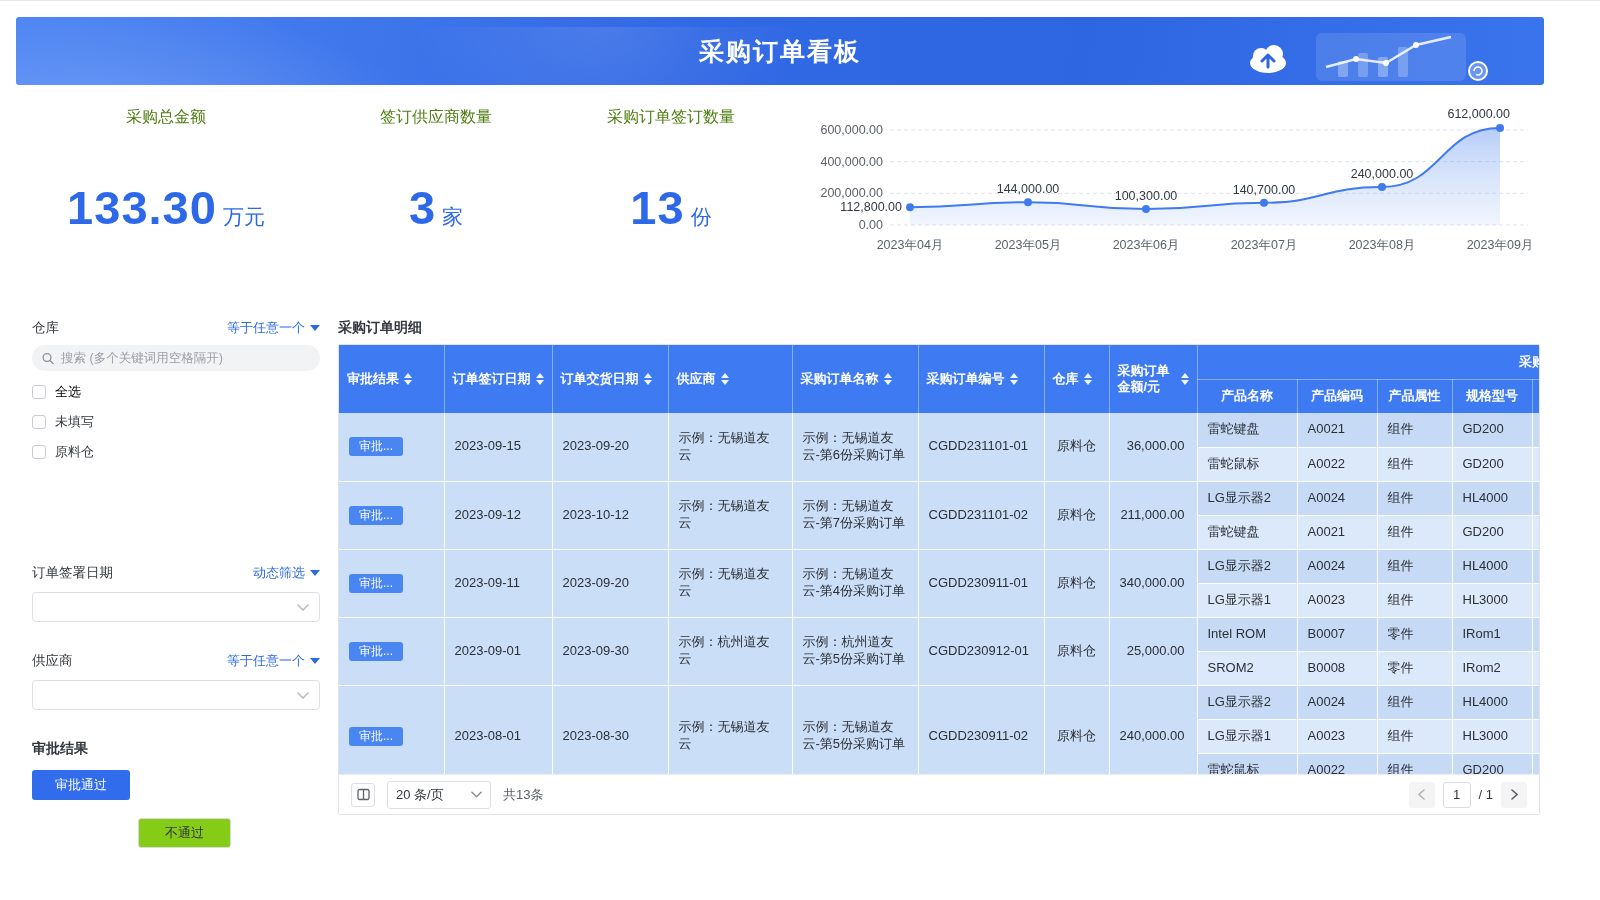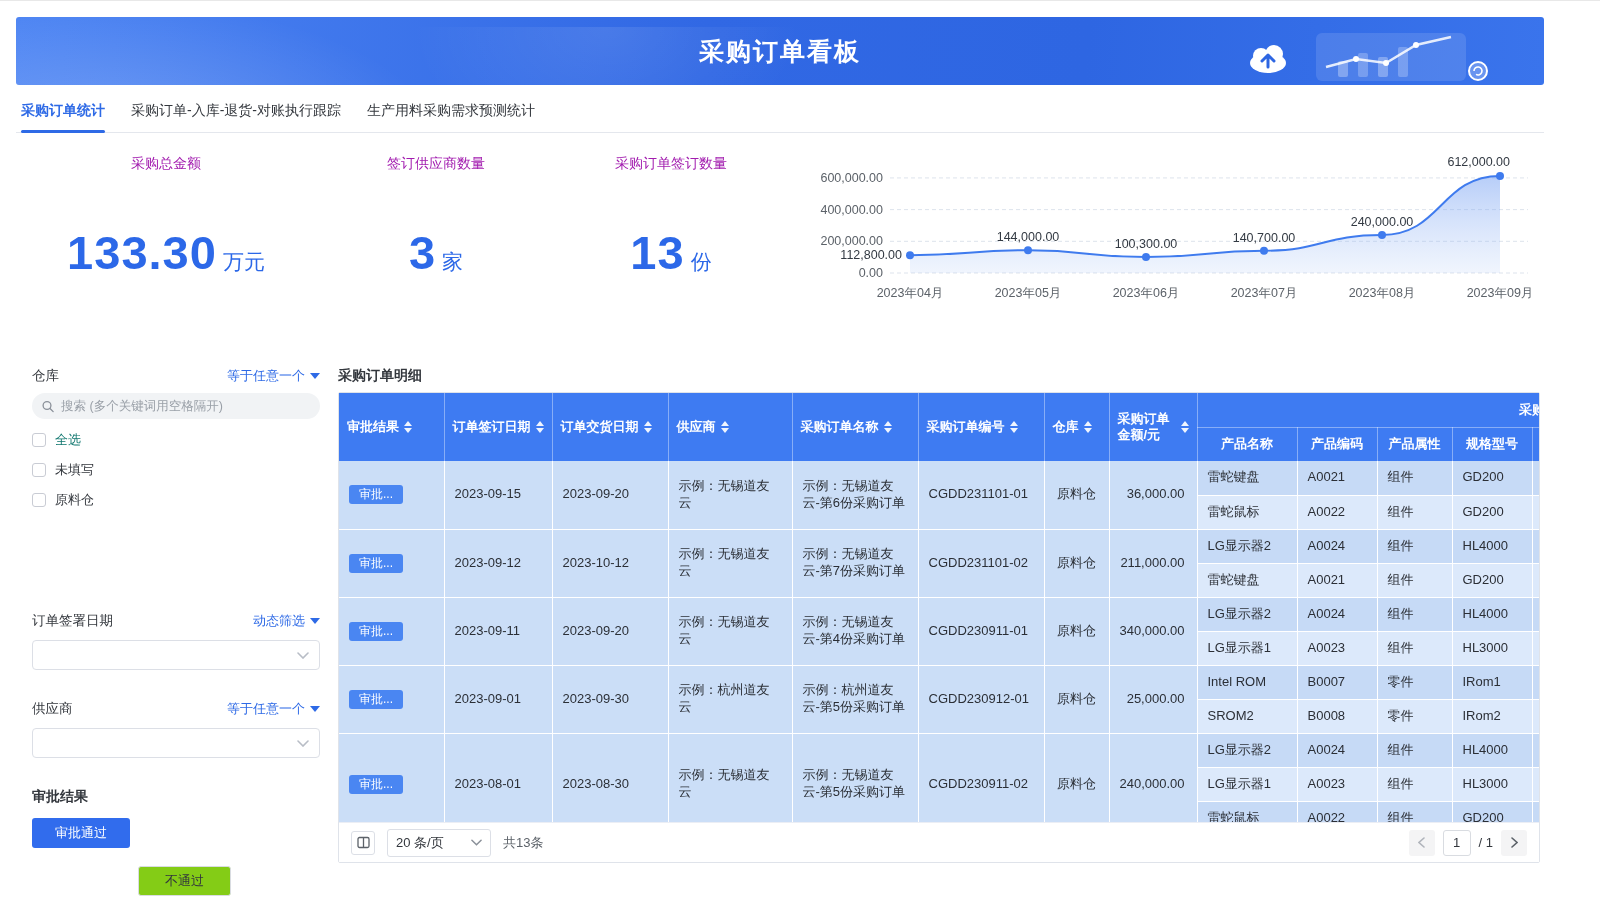--- a/index.html
+++ b/index.html
@@ -25,21 +25,21 @@
   .tab { font-size: 14px; color: #33373d; padding-bottom: 12px; cursor: pointer; position: relative; }
   .tab.active { color: #2e6ae6; font-weight: 600; }
   .tab.active::after { content:""; position:absolute; left:0; right:0; bottom:-1px; height:3px; background:#2e6ae6; border-radius:2px; }
 
   
   .stats { display: flex; height: 212px; padding-top: 22px; margin-bottom: 8px; }
   .stat { text-align: center; }
   .stat:nth-child(1){ width: 300px; }
   .stat:nth-child(2){ width: 240px; }
   .stat:nth-child(3){ width: 230px; margin-right: 12px; }
-  .stat-label { font-size: 14px; color: #a21caf; }
+  .stat-label { font-size: 16px; color: #4d7c0f; }
   .stat-value-row { margin-top: 52px; color: #2c68e8; white-space: nowrap; }
   .stat-value { font-size: 47px; font-weight: 700; letter-spacing: 1px; }
   .stat-unit { font-size: 21px; font-weight: 400; margin-left: 6px; }
   .chart-block { flex: 1; }
   .chart-title { font-size: 14px; color: #33373d; margin-bottom: 8px; }
   .tick { font-size: 12.5px; fill: #5c6269; }
   .plabel { font-size: 12.5px; fill: #333a43; }
 
   
   .content { display: flex; }
@@ -50,21 +50,21 @@
   .op-link { font-size: 13px; color: #2e6ae6; cursor: pointer; display: inline-flex; align-items: center; gap: 5px; }
   .tri-down { width: 0; height: 0; border-left: 5px solid transparent; border-right: 5px solid transparent; border-top: 6px solid #2e6ae6; display: inline-block; }
   .search-box { margin-top: 8px; height: 26px; background: #f1f3f5; border-radius: 14px;
     display: flex; align-items: center; padding: 0 10px; gap: 7px; }
   .search-box input { border: none; outline: none; background: transparent; font-size: 12.5px; width: 100%;
     font-family: "Liberation Sans", "DejaVu Sans", sans-serif; color: #333; }
   .search-box input::placeholder { color: #9aa0a8; }
   .cb-row { display: flex; align-items: center; gap: 9px; height: 18px; margin-top: 12px; cursor: pointer; }
   .cb-box { width: 14px; height: 14px; border: 1px solid #c9ccd4; border-radius: 3px; background: #fff; flex-shrink: 0; }
   .cb-label { font-size: 13px; color: #33373d; }
-  .cb-label.link { color: #0f766e; }
+  .cb-label.link { color: #000000; }
   .gap-big { height: 103px; }
   .select-box { margin-top: 10px; height: 30px; border: 1px solid #dcdfe6; border-radius: 4px; background: #fff;
     display: flex; align-items: center; justify-content: flex-end; padding: 0 10px; cursor: pointer; }
   .mt30 { margin-top: 30px; }
   .btn-row { display: flex; gap: 8px; margin-top: 12px; }
   .btn { height: 30px; border-radius: 3px; font-size: 13px; cursor: pointer; border: 1px solid transparent;
     padding: 0 22px; font-family: inherit; }
   .btn.primary { background: #316ced; color: #fff; }
   .btn.plain { background: #84cc16; color: #33373d; border-color: #d9dce1; padding: 0 26px; margin-top: 48px; }
 
@@ -131,25 +131,20 @@
         <circle cx="28" cy="31" r="9" fill="#fff"></circle>
         <path d="M22 44 L22 32 M22 32 L16 38 M22 32 L28 38" stroke="#2e66e2" stroke-width="3" fill="none" stroke-linecap="round"></path>
       </g>
       <g>
         <circle cx="232" cy="48" r="9" fill="rgba(255,255,255,0.25)" stroke="#fff" stroke-width="2"></circle>
         <path d="M228 48 a4 4 0 1 1 2 3.4" stroke="#fff" stroke-width="1.6" fill="none"></path>
       </g>
     </svg>
   </div>
 
-  <div class="tabbar">
-    <div class="tab active">采购订单统计</div>
-    <div class="tab">采购订单-入库-退货-对账执行跟踪</div>
-    <div class="tab">生产用料采购需求预测统计</div>
-  </div>
 
   <div class="stats">
     <div class="stat">
       <div class="stat-label">采购总金额</div>
       <div class="stat-value-row">
         <span class="stat-value">133.30</span><span class="stat-unit">万元</span>
       </div>
     </div>
     <div class="stat">
       <div class="stat-label">签订供应商数量</div>

